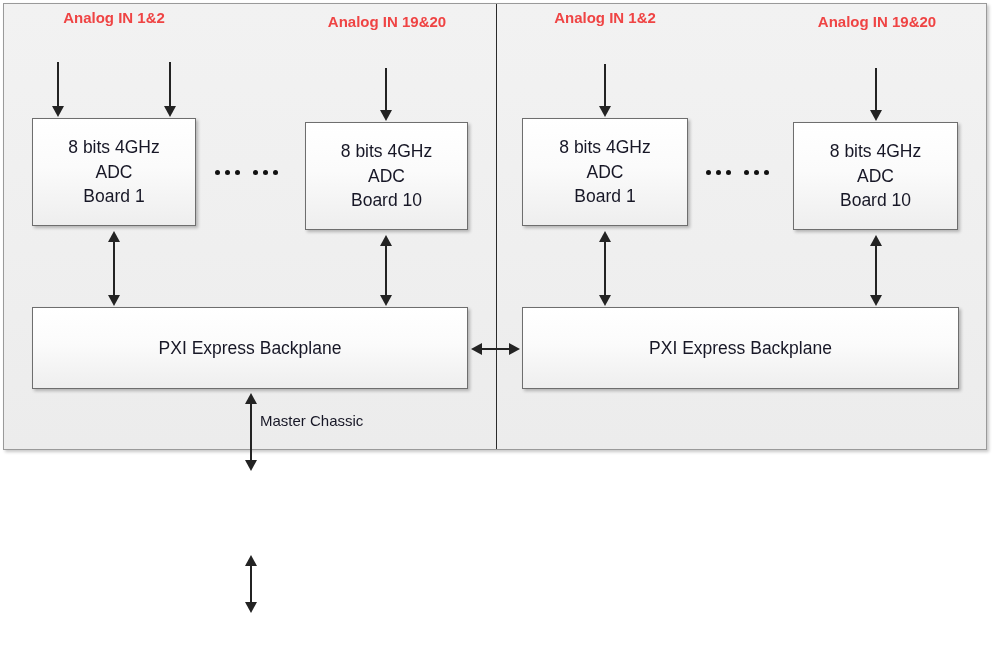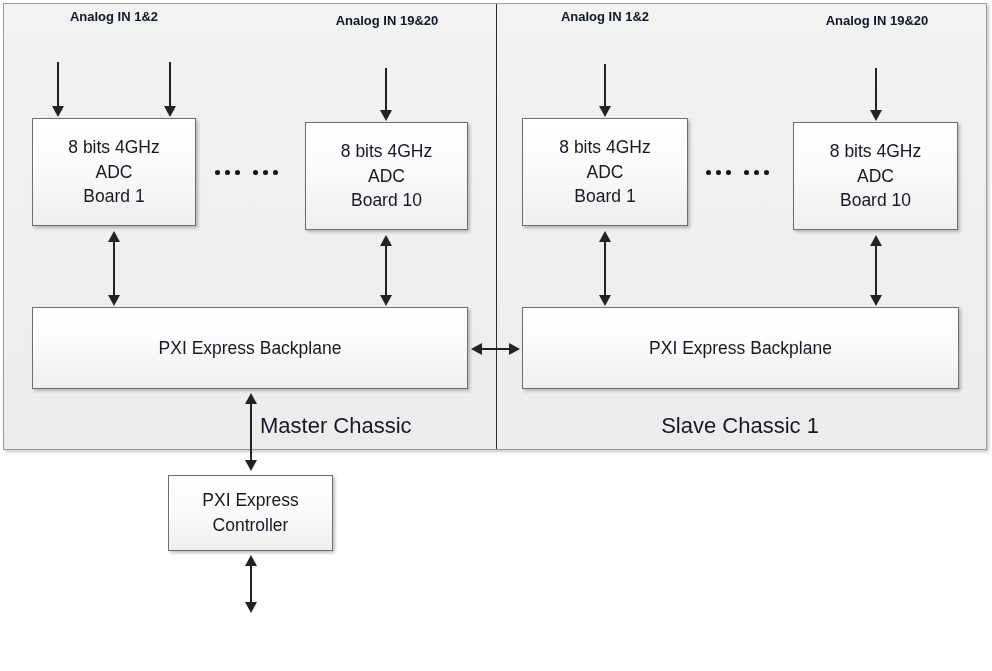--- a/index.html
+++ b/index.html
@@ -54,32 +54,32 @@
     color: #171726;
     font-size: 17.5px;
     line-height: 1.42;
     text-align: center;
     white-space: nowrap;
   }
   .block .line { display: block; }
 
   
   .io-label {
-    color: #0f172a;
+    color: #ef4444;
     font-weight: bold;
-    font-size: 13px;
+    font-size: 15px;
     line-height: 1.32;
     text-align: center;
     white-space: nowrap;
   }
 
   
   .caption {
     color: #171726;
-    font-size: 22px;
+    font-size: 15px;
     line-height: 1.42;
     text-align: center;
     white-space: nowrap;
   }
   .caption.multiline { white-space: normal; }
 
   
   
   .v-shaft {
     width: 2px;
@@ -251,30 +251,25 @@
   <div class="abs head-down" style="left:599px; top:295px;"></div>
 
   <div class="abs head-up" style="left:870px; top:235px;"></div>
   <div class="abs v-shaft" style="left:875px; top:245px; height:51px;"></div>
   <div class="abs head-down" style="left:870px; top:295px;"></div>
 
   <div class="abs block" style="left:522px; top:307px; width:437px; height:82px;">
     <span class="line">PXI Express Backplane</span>
   </div>
 
-  <div class="abs caption" style="left:600px; top:410px; width:280px;">Slave Chassic 1</div>
 
   <div class="abs head-up" style="left:245px; top:393px;"></div>
   <div class="abs v-shaft" style="left:250px; top:403px; height:58px;"></div>
   <div class="abs head-down" style="left:245px; top:460px;"></div>
 
-  <div class="abs block" style="left:168px; top:475px; width:165px; height:76px;">
-    <span class="line">PXI Express</span>
-    <span class="line">Controller</span>
-  </div>
 
   <div class="abs head-up" style="left:245px; top:555px;"></div>
   <div class="abs v-shaft" style="left:250px; top:565px; height:38px;"></div>
   <div class="abs head-down" style="left:245px; top:602px;"></div>
 
 
 
 </div>
 
 </body></html>

